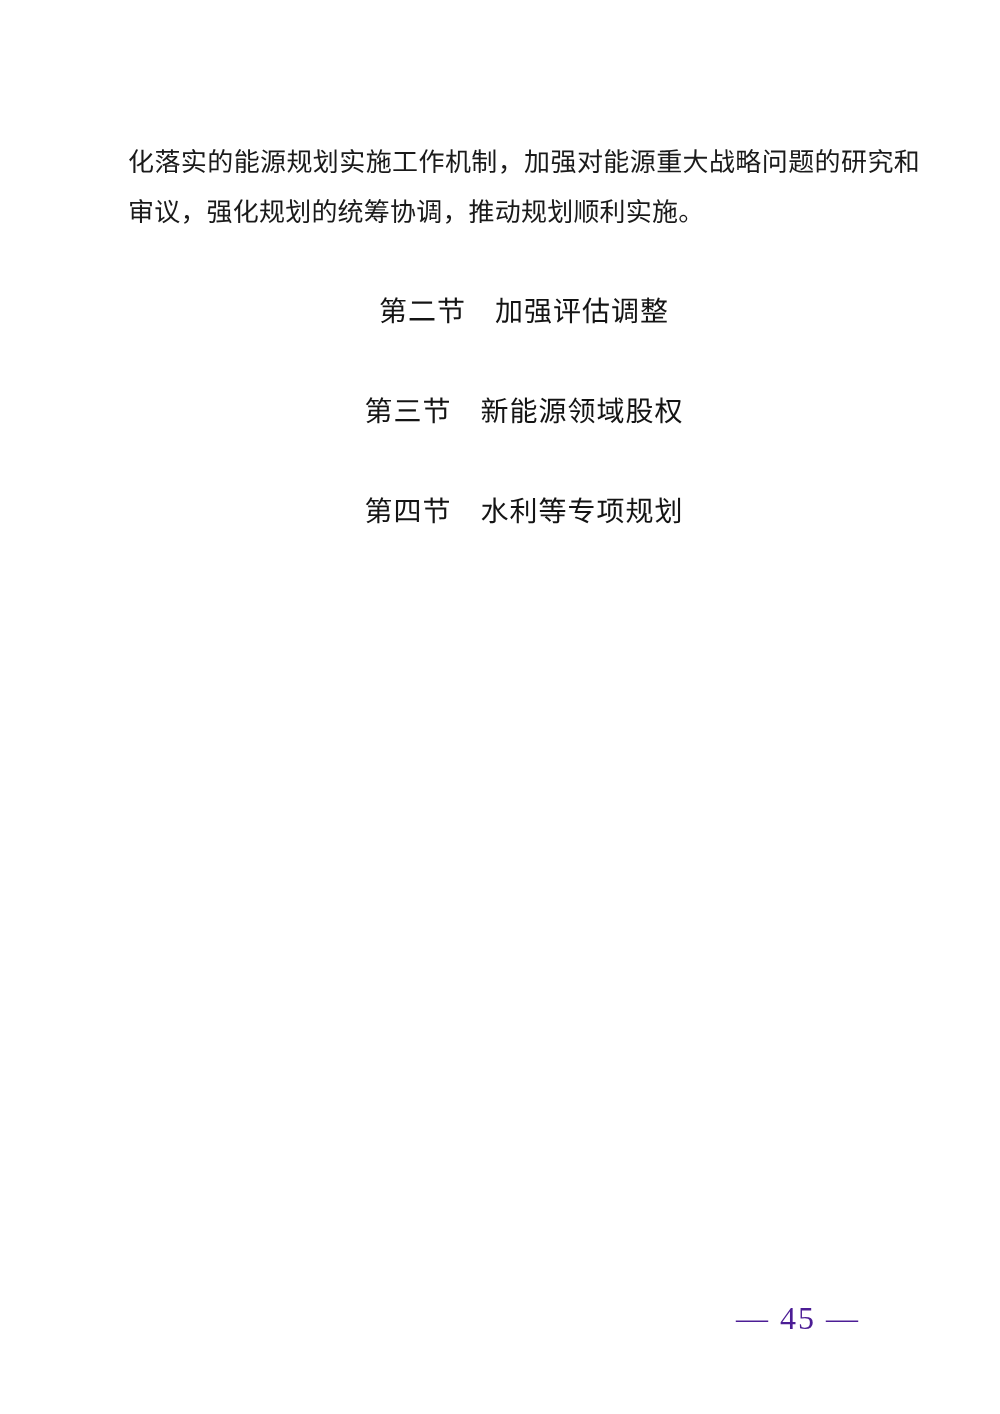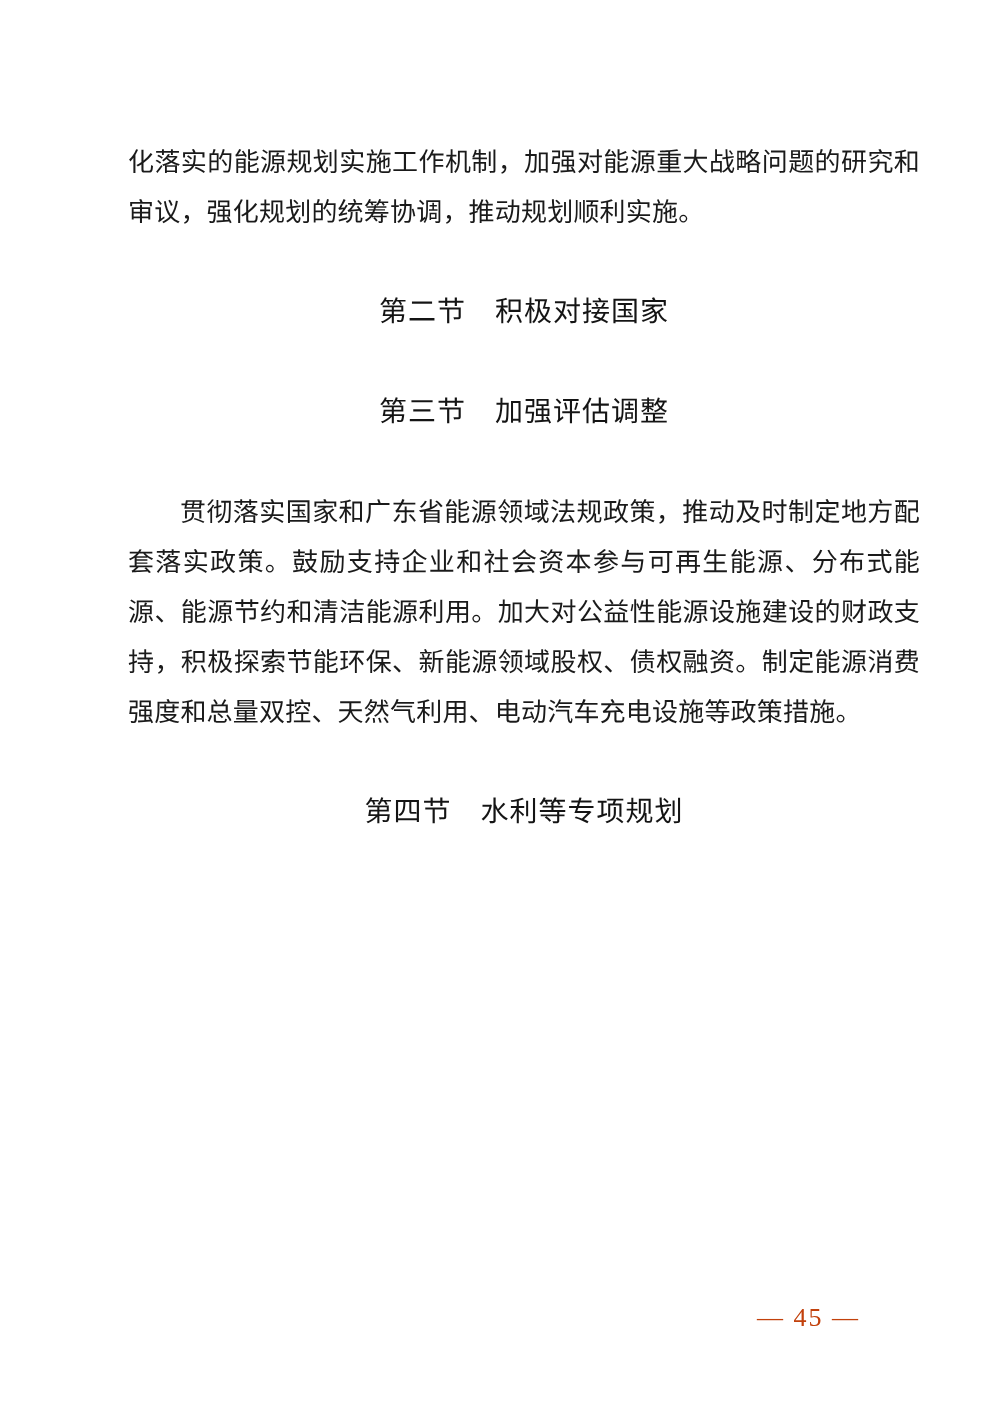--- a/index.html
+++ b/index.html
@@ -38,37 +38,36 @@
     font-weight: normal;
     text-align: center;
     letter-spacing: 1px;
     color: #141414;
   }
   .footer {
     position: absolute;
     top: 1300px;
     right: 140px;
     font-family: "Liberation Serif", serif;
-    font-size: 26px;
+    font-size: 32px;
     line-height: 36px;
-    color: #c2410c;
+    color: #4c1d95;
     letter-spacing: 2px;
   }
 </style>
 </head>
 <body>
 
 <div class="page">
 
   <p class="para">化落实的能源规划实施工作机制，加强对能源重大战略问题的研究和审议，强化规划的统筹协调，推动规划顺利实施。</p>
 
-  <h2 class="heading">第二节　积极对接国家</h2>
+  <h2 class="heading">第二节　加强评估调整</h2>
 
 
-  <h2 class="heading">第三节　加强评估调整</h2>
+  <h2 class="heading">第三节　新能源领域股权</h2>
 
-  <p class="para indent">贯彻落实国家和广东省能源领域法规政策，推动及时制定地方配套落实政策。鼓励支持企业和社会资本参与可再生能源、分布式能源、能源节约和清洁能源利用。加大对公益性能源设施建设的财政支持，积极探索节能环保、新能源领域股权、债权融资。制定能源消费强度和总量双控、天然气利用、电动汽车充电设施等政策措施。</p>
 
   <h2 class="heading">第四节　水利等专项规划</h2>
 
   <div class="footer">— 45 —</div>
 
 </div>
 
 </body></html>

